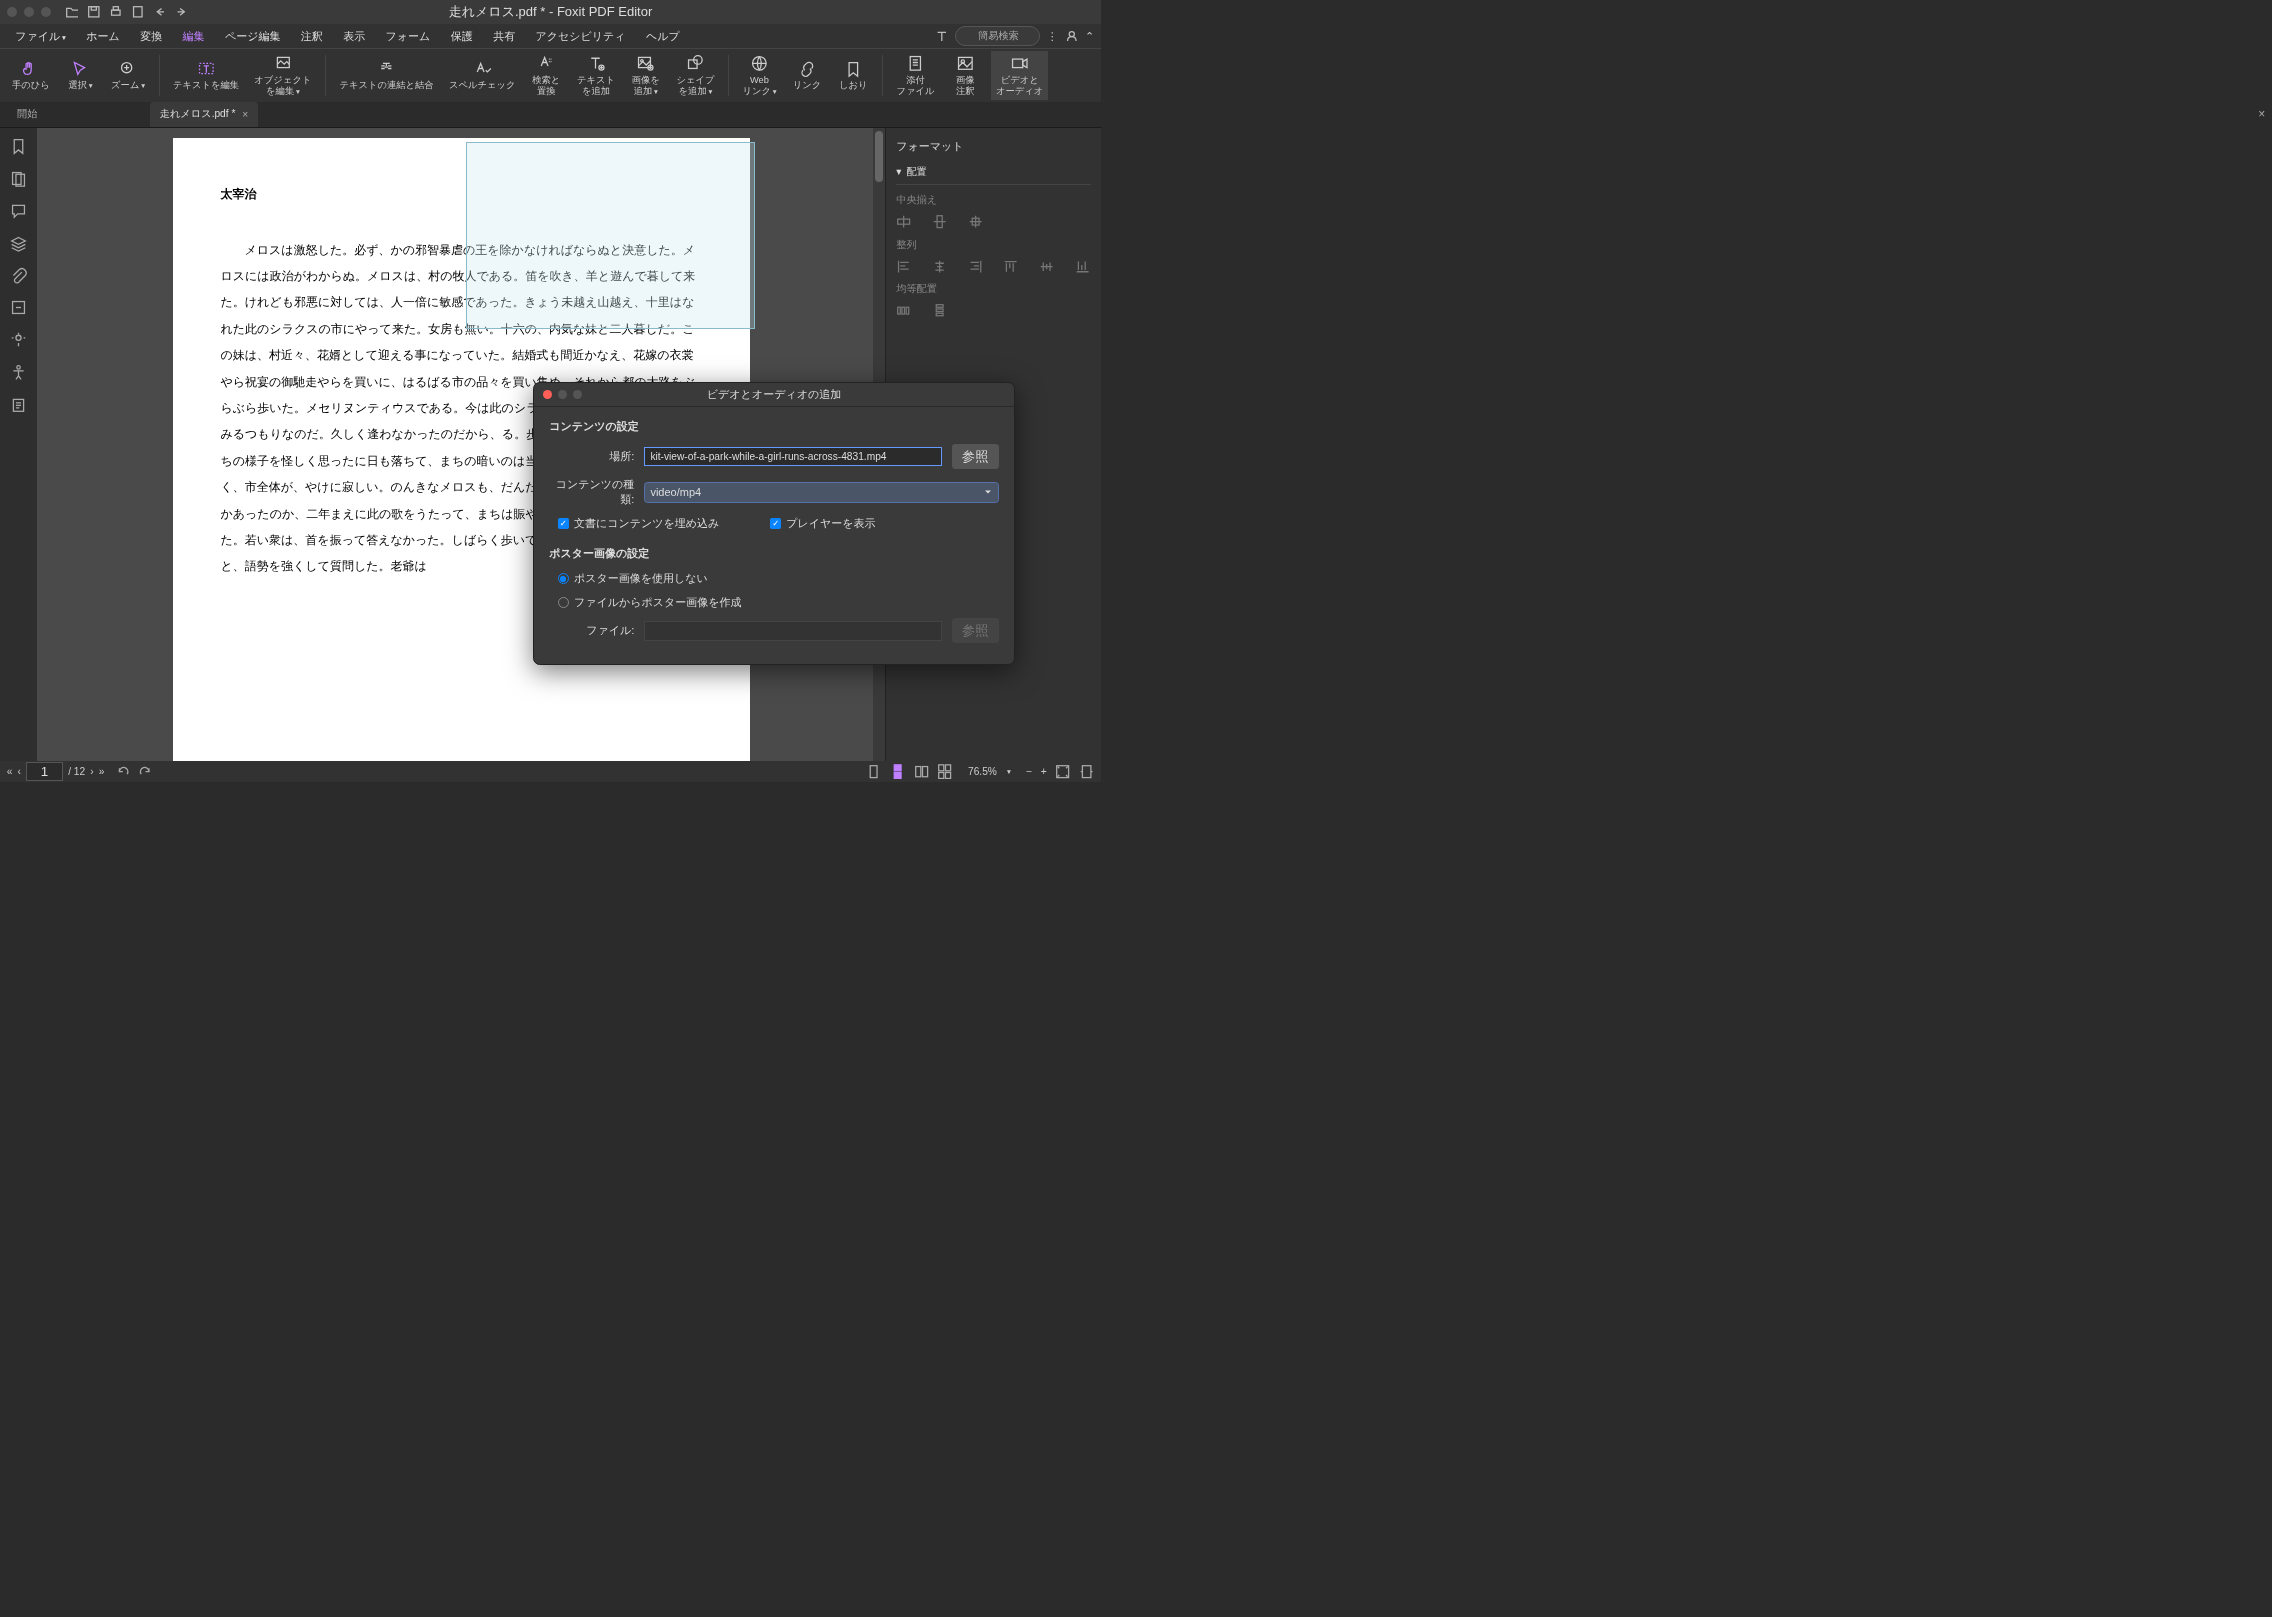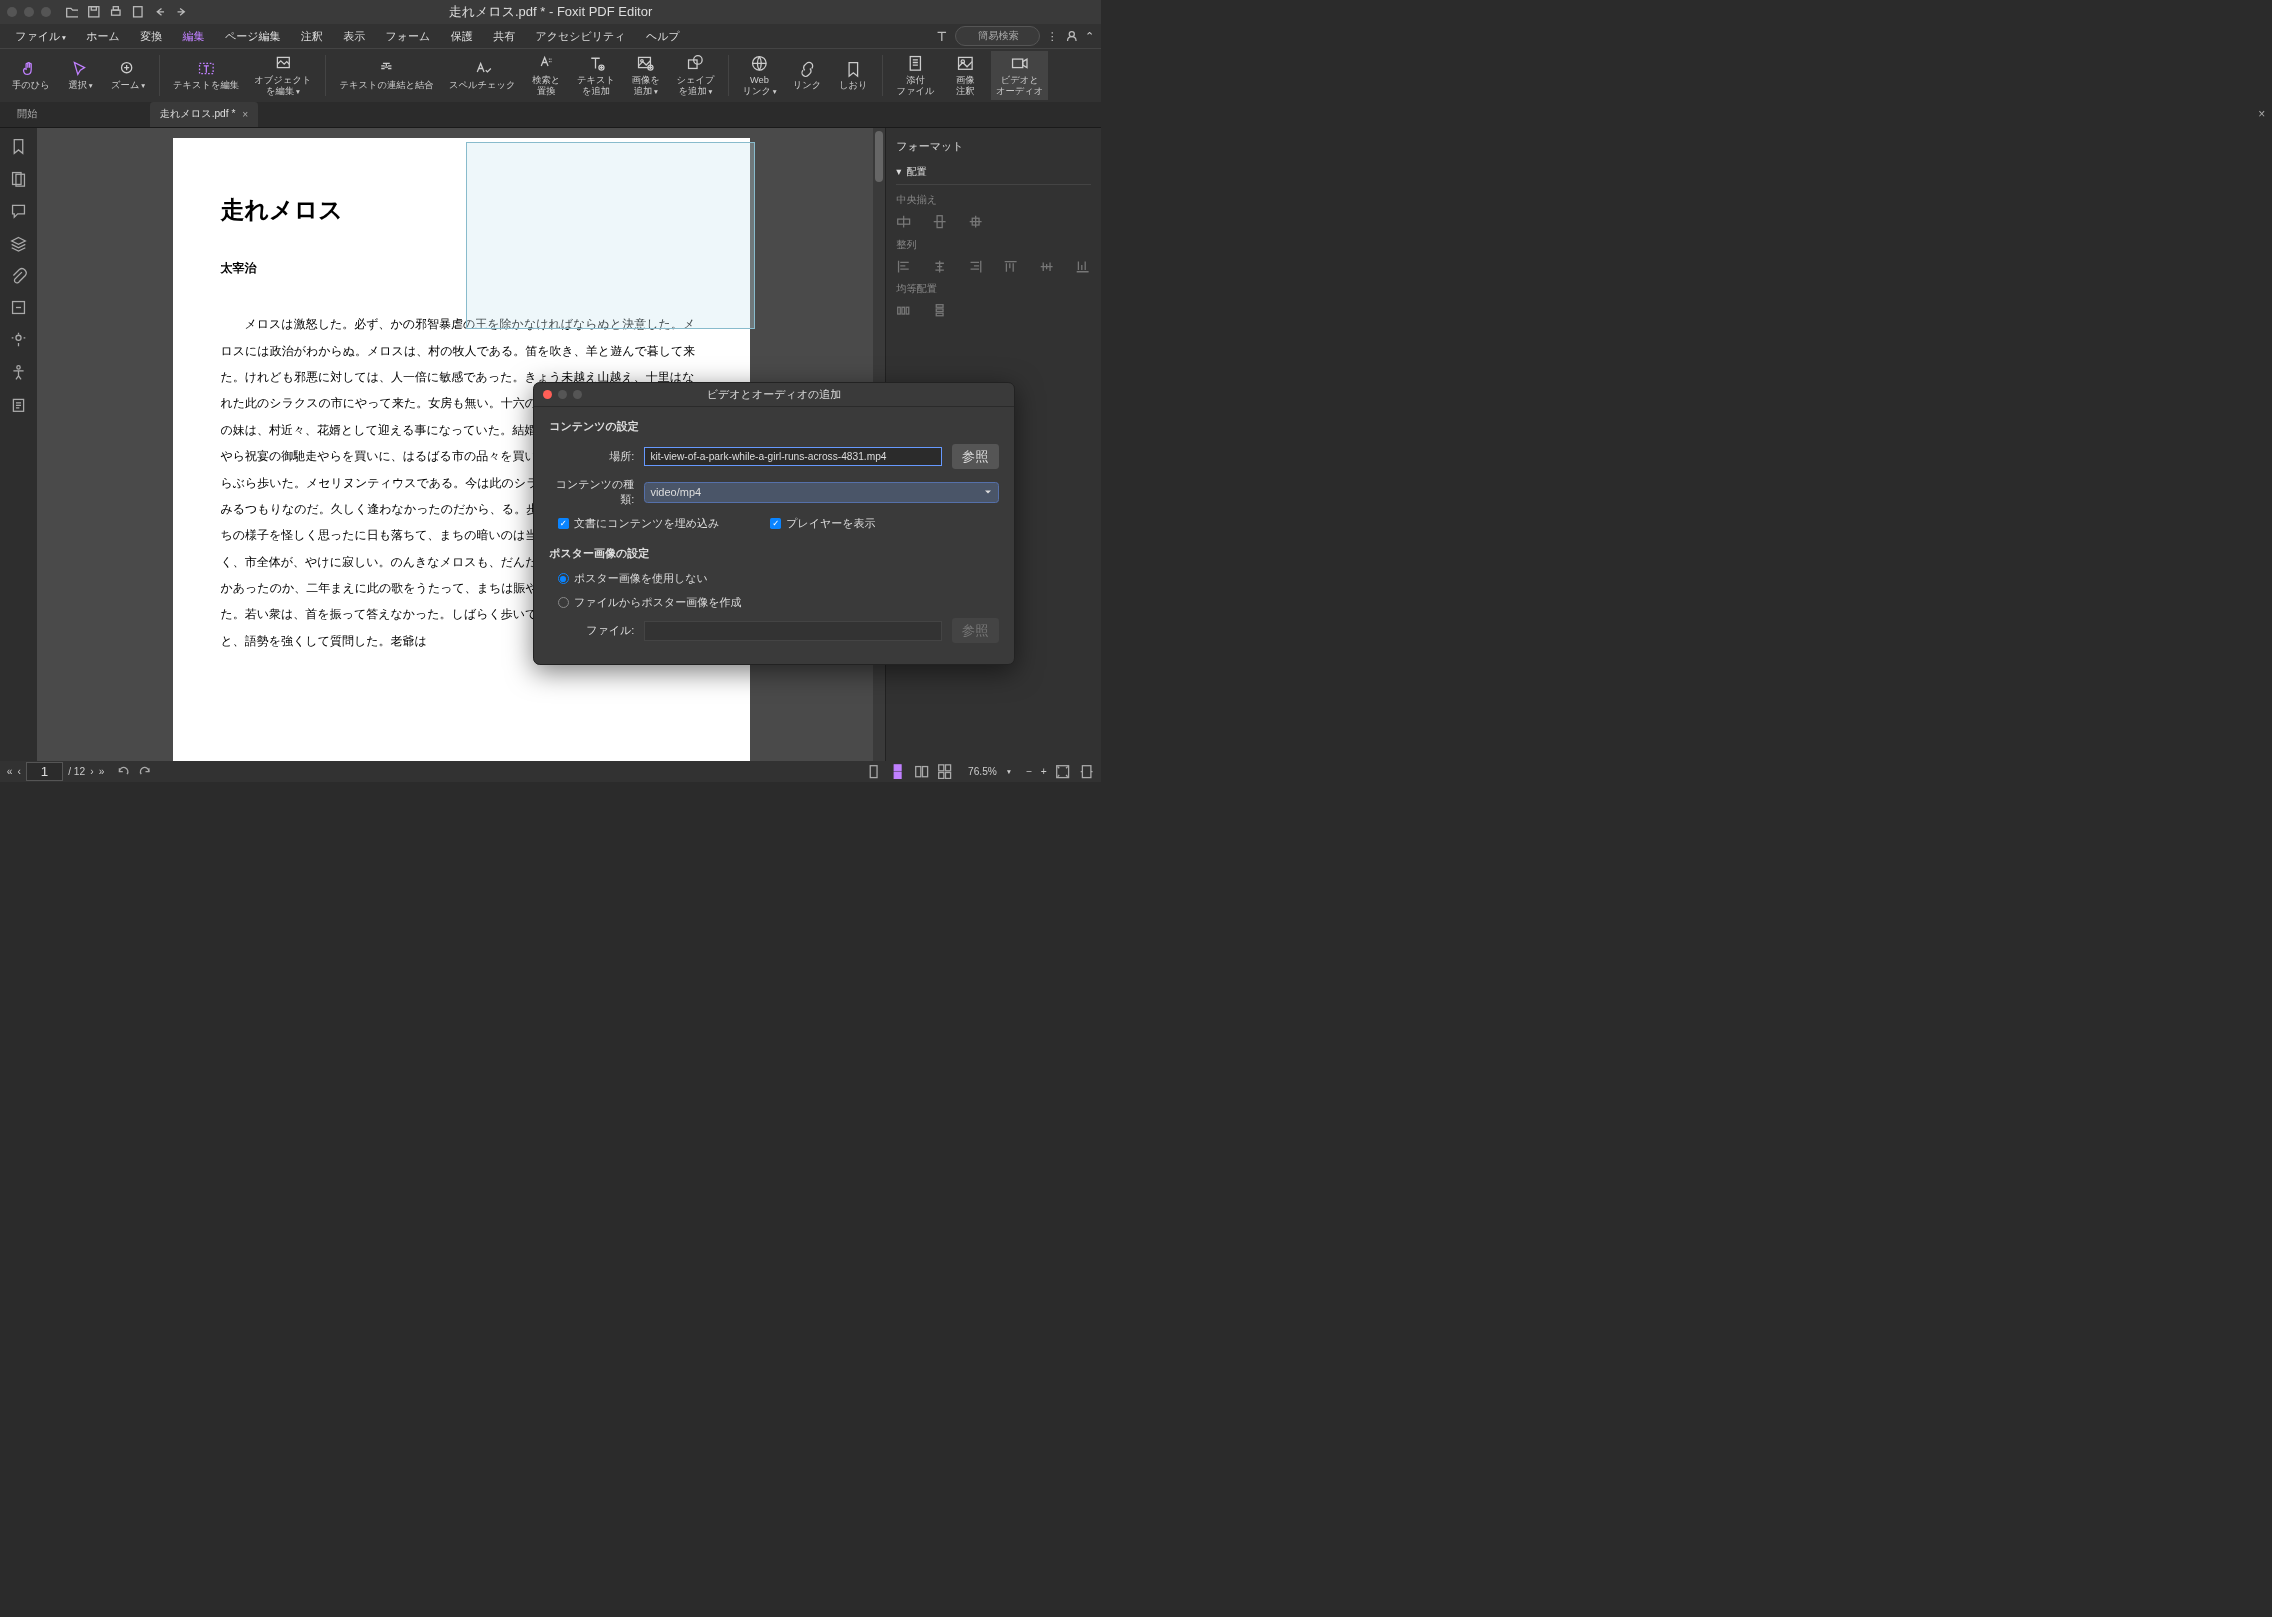--- a/index.html
+++ b/index.html
@@ -323,21 +323,20 @@
         <path d="M4 8h12M10 8v6M7 18l3-4 3 4"></path>
       </svg>
     <svg class="lb-ico" viewBox="0 0 20 20" width="17" height="17">
         <rect x="4" y="4" width="12" height="14"></rect>
         <path d="M7 8h6M7 11h6M7 14h4"></path>
       </svg>
   </div>
 
   <div class="doc-area">
     <div class="page">
-      <h1>走れメロス</h1>
       <h2>太宰治</h2>
       <p>　メロスは激怒した。必ず、かの邪智暴虐の王を除かなければならぬと決意した。メロスには政治がわからぬ。メロスは、村の牧人である。笛を吹き、羊と遊んで暮して来た。けれども邪悪に対しては、人一倍に敏感であった。きょう未越え山越え、十里はなれた此のシラクスの市にやって来た。女房も無い。十六の、内気な妹と二人暮しだ。この妹は、村近々、花婿として迎える事になっていた。結婚式も間近かなえ、花嫁の衣裳やら祝宴の御馳走やらを買いに、はるばる市の品々を買い集め、それから都の大路をぶらぶら歩いた。メセリヌンティウスである。今は此のシラクスの市で、石工をら訪ねてみるつもりなのだ。久しく逢わなかったのだから、る。歩いているうちにメロスは、まちの様子を怪しく思ったに日も落ちて、まちの暗いのは当りまえだが、けれども、な無く、市全体が、やけに寂しい。のんきなメロスも、だんだった若い衆をつかまえて、何かあったのか、二年まえに此の歌をうたって、まちは賑やかであった筈だが、と質問した。若い衆は、首を振って答えなかった。しばらく歩いて老爺に逢い、こんどはもっと、語勢を強くして質問した。老爺は</p>
     </div>
     <div class="video-rect"></div>
     <div class="scrollbar-v">
         <div class="scroll-thumb"></div>
       </div>
   </div>
 
   <div class="rightpanel">

